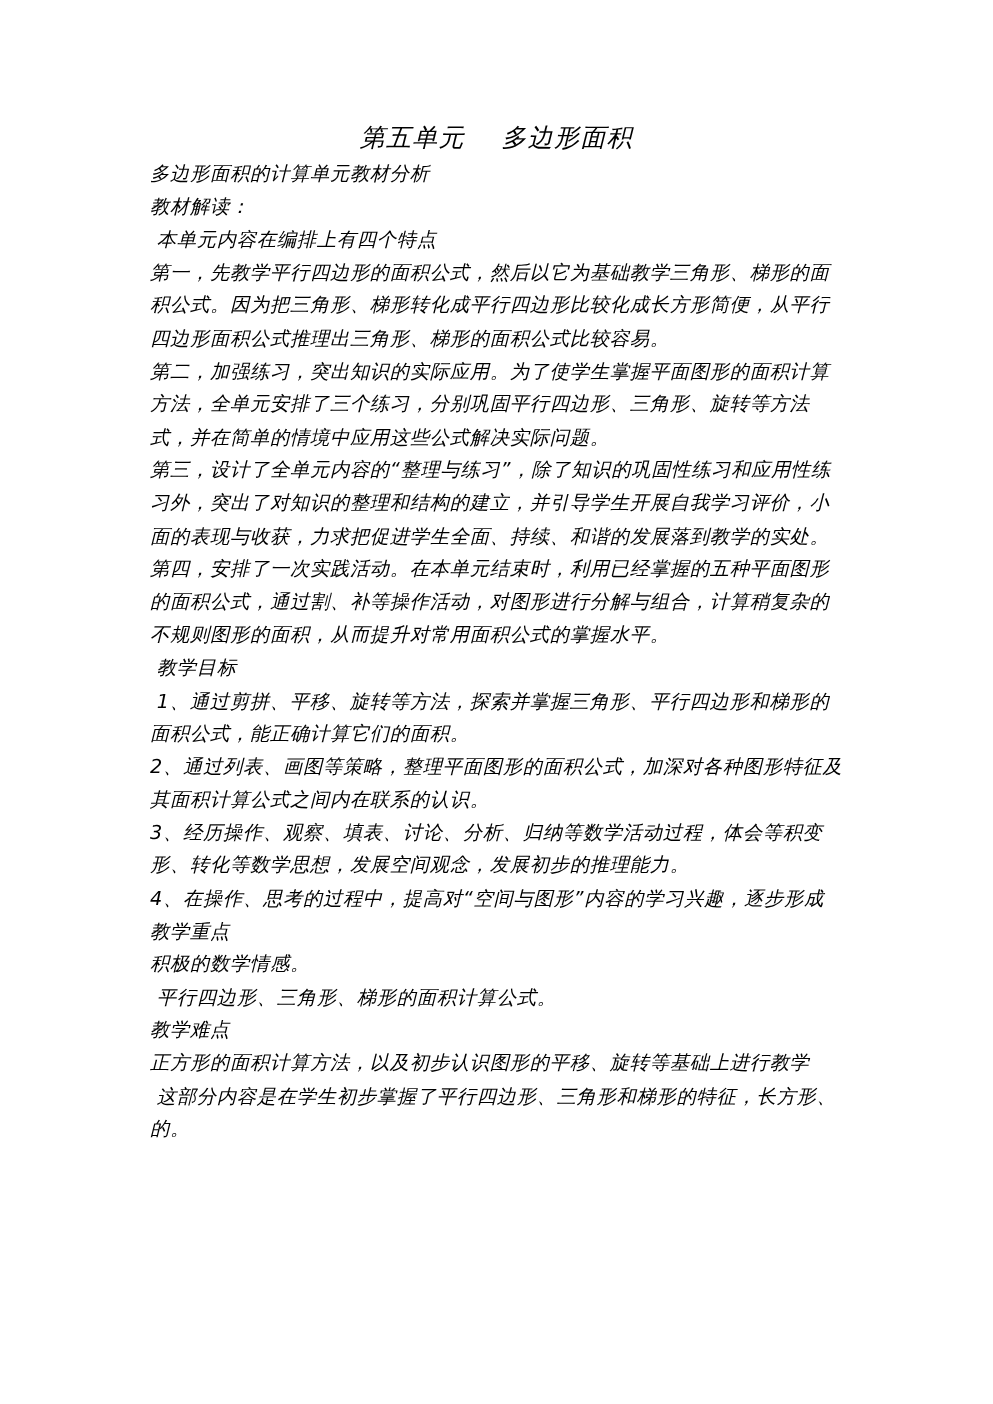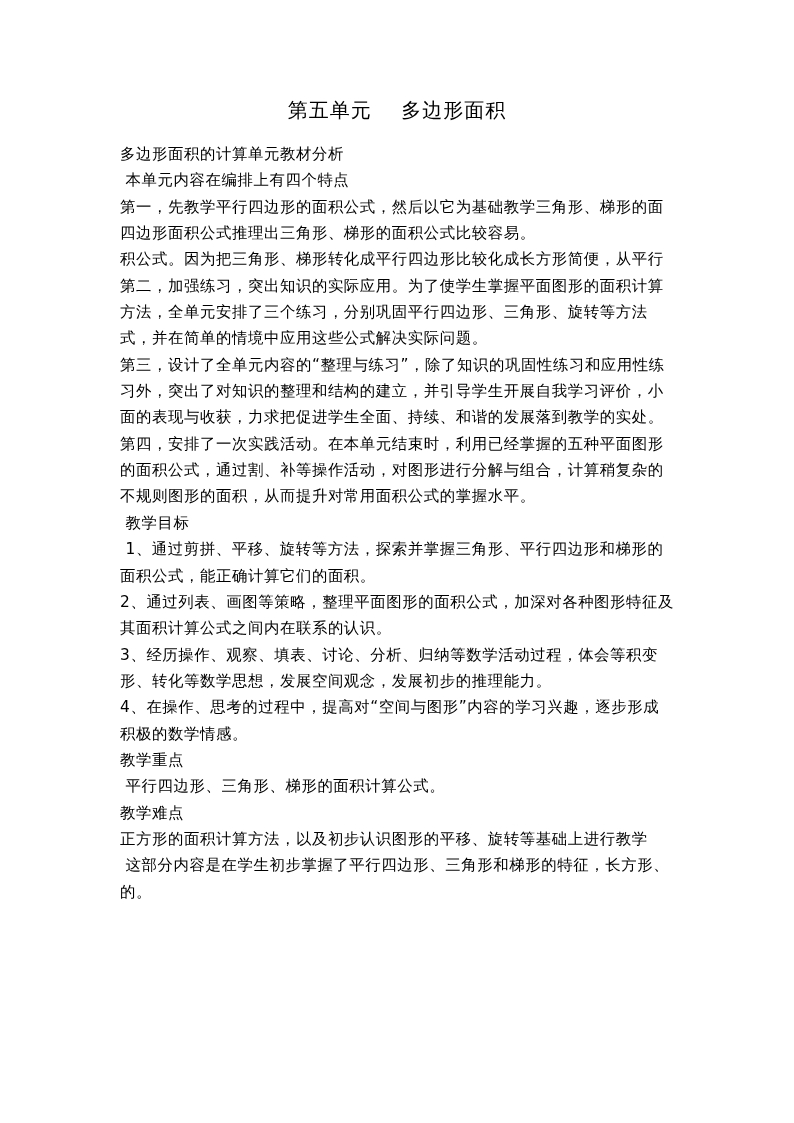--- a/index.html
+++ b/index.html
@@ -1,53 +1,54 @@
 <!DOCTYPE html>
 <html><head>
 <meta charset="utf-8">
 <style>
   html, body { margin:0; padding:0; background:#ffffff; }
   body { width:794px; height:1123px; position:relative; overflow:hidden;
     font-family: "DejaVu Sans", "Liberation Sans", sans-serif; color:#000; }
-  .page { position:absolute; left:0; top:0; width:658px; height:1123px; background:#fff; }
+  .page { position:absolute; left:0; top:0; width:658px; height:1123px; background:#fff;font-style:italic; }
   .title { position:absolute; top:96px; left:0; width:794px; text-align:center;
     font-size:20px; line-height:28px; letter-spacing:1px; white-space:pre; }
-  .body { position:absolute; left:120px; top:141px; width:560px; }
+  .body { position:absolute; left:120px; top:126px; width:560px; }
   .line { display:block; font-size:15.4px; line-height:26.35px; height:26.35px;
     white-space:pre; letter-spacing:0.6px; }
 </style>
 </head>
 <body>
 
 <div class="page">
   <div class="title">第五单元    多边形面积</div>
   <div class="body">
     <span class="line">多边形面积的计算单元教材分析</span>
+    <span class="line">教材解读：</span>
     <span class="line"> 本单元内容在编排上有四个特点</span>
     <span class="line">第一，先教学平行四边形的面积公式，然后以它为基础教学三角形、梯形的面</span>
+    <span class="line">积公式。因为把三角形、梯形转化成平行四边形比较化成长方形简便，从平行</span>
     <span class="line">四边形面积公式推理出三角形、梯形的面积公式比较容易。</span>
-    <span class="line">积公式。因为把三角形、梯形转化成平行四边形比较化成长方形简便，从平行</span>
     <span class="line">第二，加强练习，突出知识的实际应用。为了使学生掌握平面图形的面积计算</span>
     <span class="line">方法，全单元安排了三个练习，分别巩固平行四边形、三角形、旋转等方法</span>
     <span class="line">式，并在简单的情境中应用这些公式解决实际问题。</span>
     <span class="line">第三，设计了全单元内容的“整理与练习”，除了知识的巩固性练习和应用性练</span>
     <span class="line">习外，突出了对知识的整理和结构的建立，并引导学生开展自我学习评价，小</span>
     <span class="line">面的表现与收获，力求把促进学生全面、持续、和谐的发展落到教学的实处。</span>
     <span class="line">第四，安排了一次实践活动。在本单元结束时，利用已经掌握的五种平面图形</span>
     <span class="line">的面积公式，通过割、补等操作活动，对图形进行分解与组合，计算稍复杂的</span>
     <span class="line">不规则图形的面积，从而提升对常用面积公式的掌握水平。</span>
     <span class="line"> 教学目标</span>
     <span class="line"> 1、通过剪拼、平移、旋转等方法，探索并掌握三角形、平行四边形和梯形的</span>
     <span class="line">面积公式，能正确计算它们的面积。</span>
     <span class="line">2、通过列表、画图等策略，整理平面图形的面积公式，加深对各种图形特征及</span>
     <span class="line">其面积计算公式之间内在联系的认识。</span>
     <span class="line">3、经历操作、观察、填表、讨论、分析、归纳等数学活动过程，体会等积变</span>
     <span class="line">形、转化等数学思想，发展空间观念，发展初步的推理能力。</span>
     <span class="line">4、在操作、思考的过程中，提高对“空间与图形”内容的学习兴趣，逐步形成</span>
+    <span class="line">教学重点</span>
     <span class="line">积极的数学情感。</span>
-    <span class="line">教学重点</span>
     <span class="line"> 平行四边形、三角形、梯形的面积计算公式。</span>
     <span class="line">教学难点</span>
     <span class="line">正方形的面积计算方法，以及初步认识图形的平移、旋转等基础上进行教学</span>
     <span class="line"> 这部分内容是在学生初步掌握了平行四边形、三角形和梯形的特征，长方形、</span>
     <span class="line">的。</span>
   </div>
 </div>
 
 </body></html>

